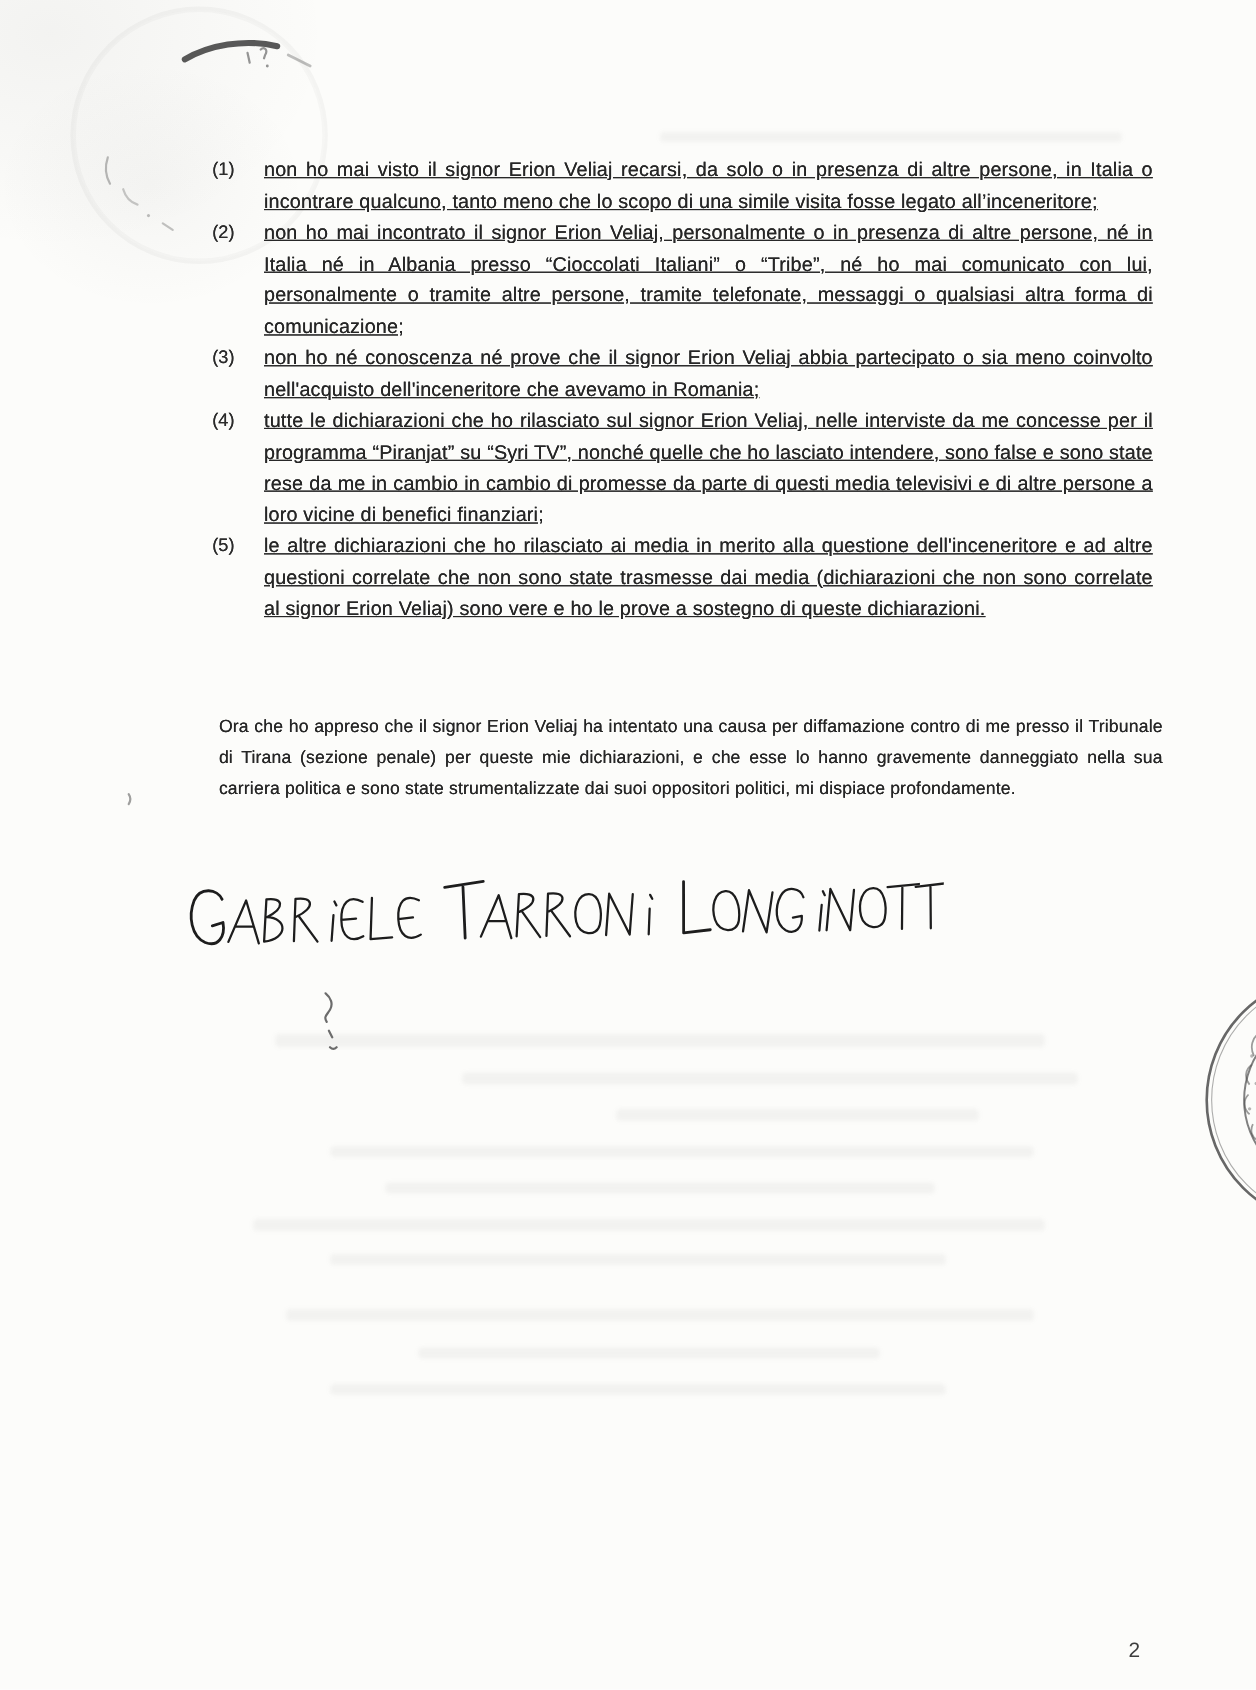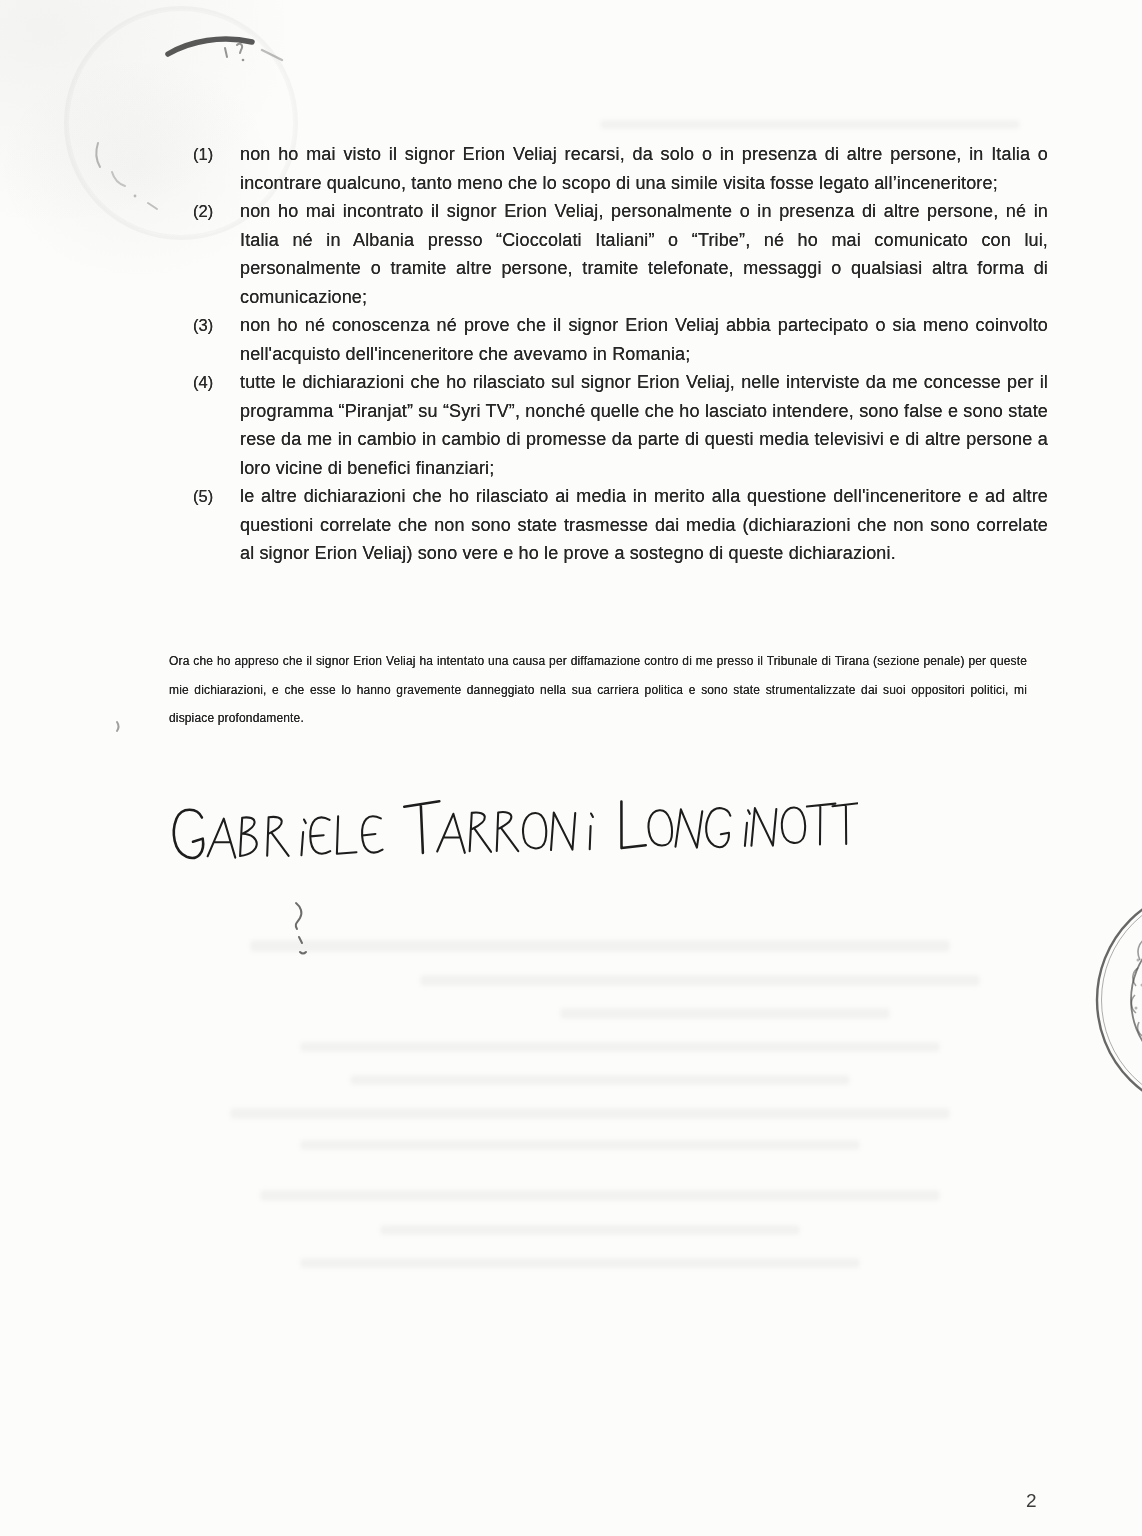--- a/index.html
+++ b/index.html
@@ -21,25 +21,25 @@
     position:absolute;left:193px;top:140px;width:855px;
     margin:0;padding:0;list-style:none;
   }
   .declaration-list li{display:flex;margin:0;}
   .li-num{
     flex:0 0 47px;font-size:16.5px;line-height:28.5px;
     color:#2b2b2b;text-shadow:0 0 .5px #2a2a2a;
   }
   .li-text{
     flex:1;text-align:justify;font-size:18px;line-height:28.5px;
-    letter-spacing:.15px;text-shadow:0 0 .5px #2a2a2a;
+    letter-spacing:.15px;text-shadow:0 0 .5px #2a2a2a;text-decoration:underline;
   }
   .closing-paragraph{
-    position:absolute;left:169px;top:647px;width:858px;
-    text-align:justify;font-size:12px;line-height:28.6px;
+    position:absolute;left:199px;top:647px;width:858px;
+    text-align:justify;font-size:16px;line-height:28.6px;
     letter-spacing:.15px;text-shadow:0 0 .5px #2a2a2a;margin:0;
   }
   .signature-svg{position:absolute;left:158px;top:791px;}
   .signature-svg path{stroke:#1d1d1d;stroke-width:2.3;fill:none;
     stroke-linecap:round;stroke-linejoin:round;}
   .page-number{
     position:absolute;left:1026px;top:1490px;
     font-size:19px;color:#3d3d3d;
   }
   .stamp-svg{position:absolute;left:1090px;top:870px;}

